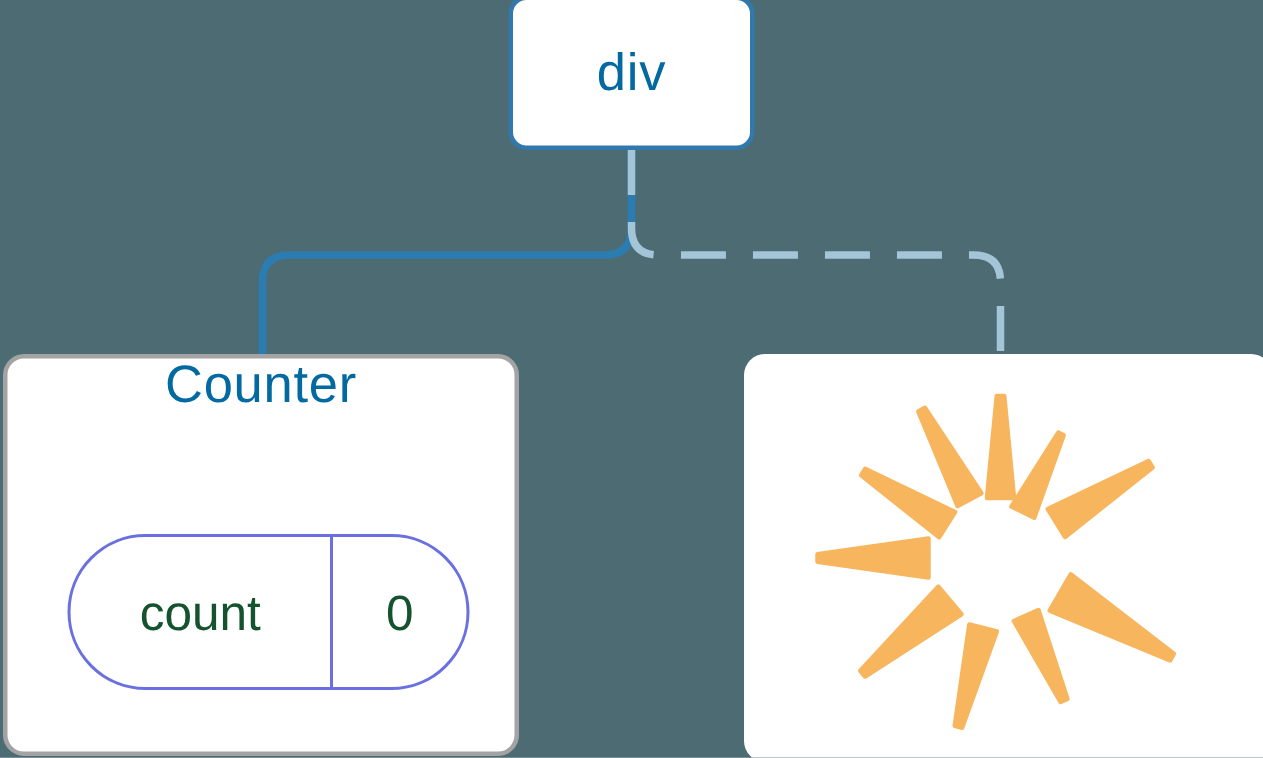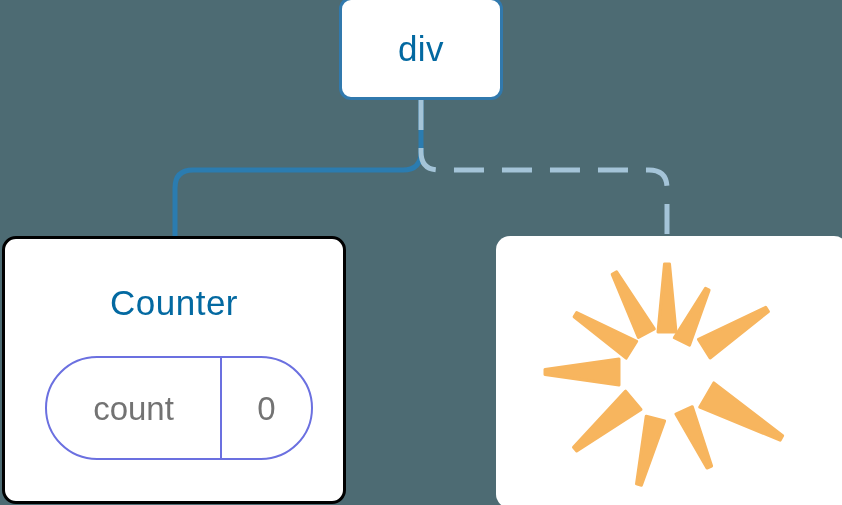--- a/index.html
+++ b/index.html
@@ -54,23 +54,22 @@
     letter-spacing: 0.5px;
     user-select: none;
   }
 
   
   #node-counter {
     left: 2px;
     top: 236px;
     width: 344px;
     height: 268px;
-    border: 3px solid #000000;
+    border: 3px solid #a3a3a3;
     border-radius: 14px;
-    padding-top: 46px;
   }
   #counter-title {
     font-size: 35px;
   }
 
   
   .pill {
     position: absolute;
     left: 40px;
     top: 117px;
@@ -90,21 +89,21 @@
     justify-content: center;
     border-right: 2px solid #6b70e0;
   }
   .pill-val {
     flex: 1 1 auto;
     display: flex;
     align-items: center;
     justify-content: center;
   }
   .pill-text {
-    color: #737373;
+    color: #14532d;
     font-size: 33px;
     line-height: 1;
     user-select: none;
   }
 
   
   #node-sparkle {
     left: 496px;
     top: 236px;
     width: 352px;

